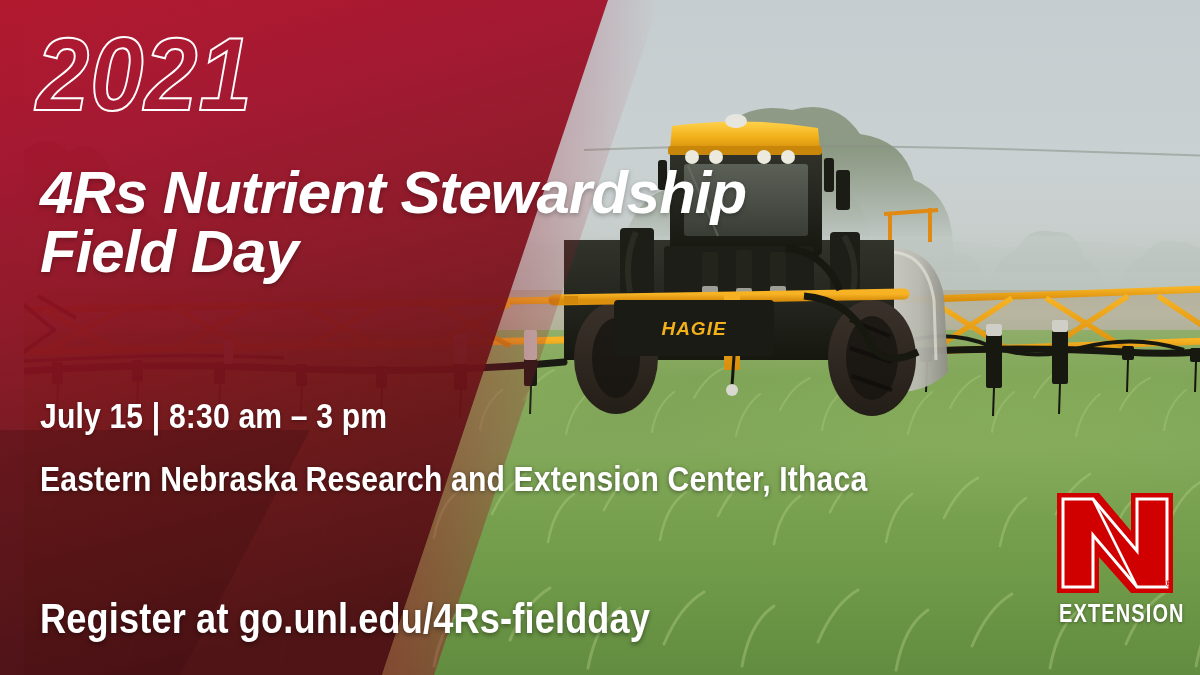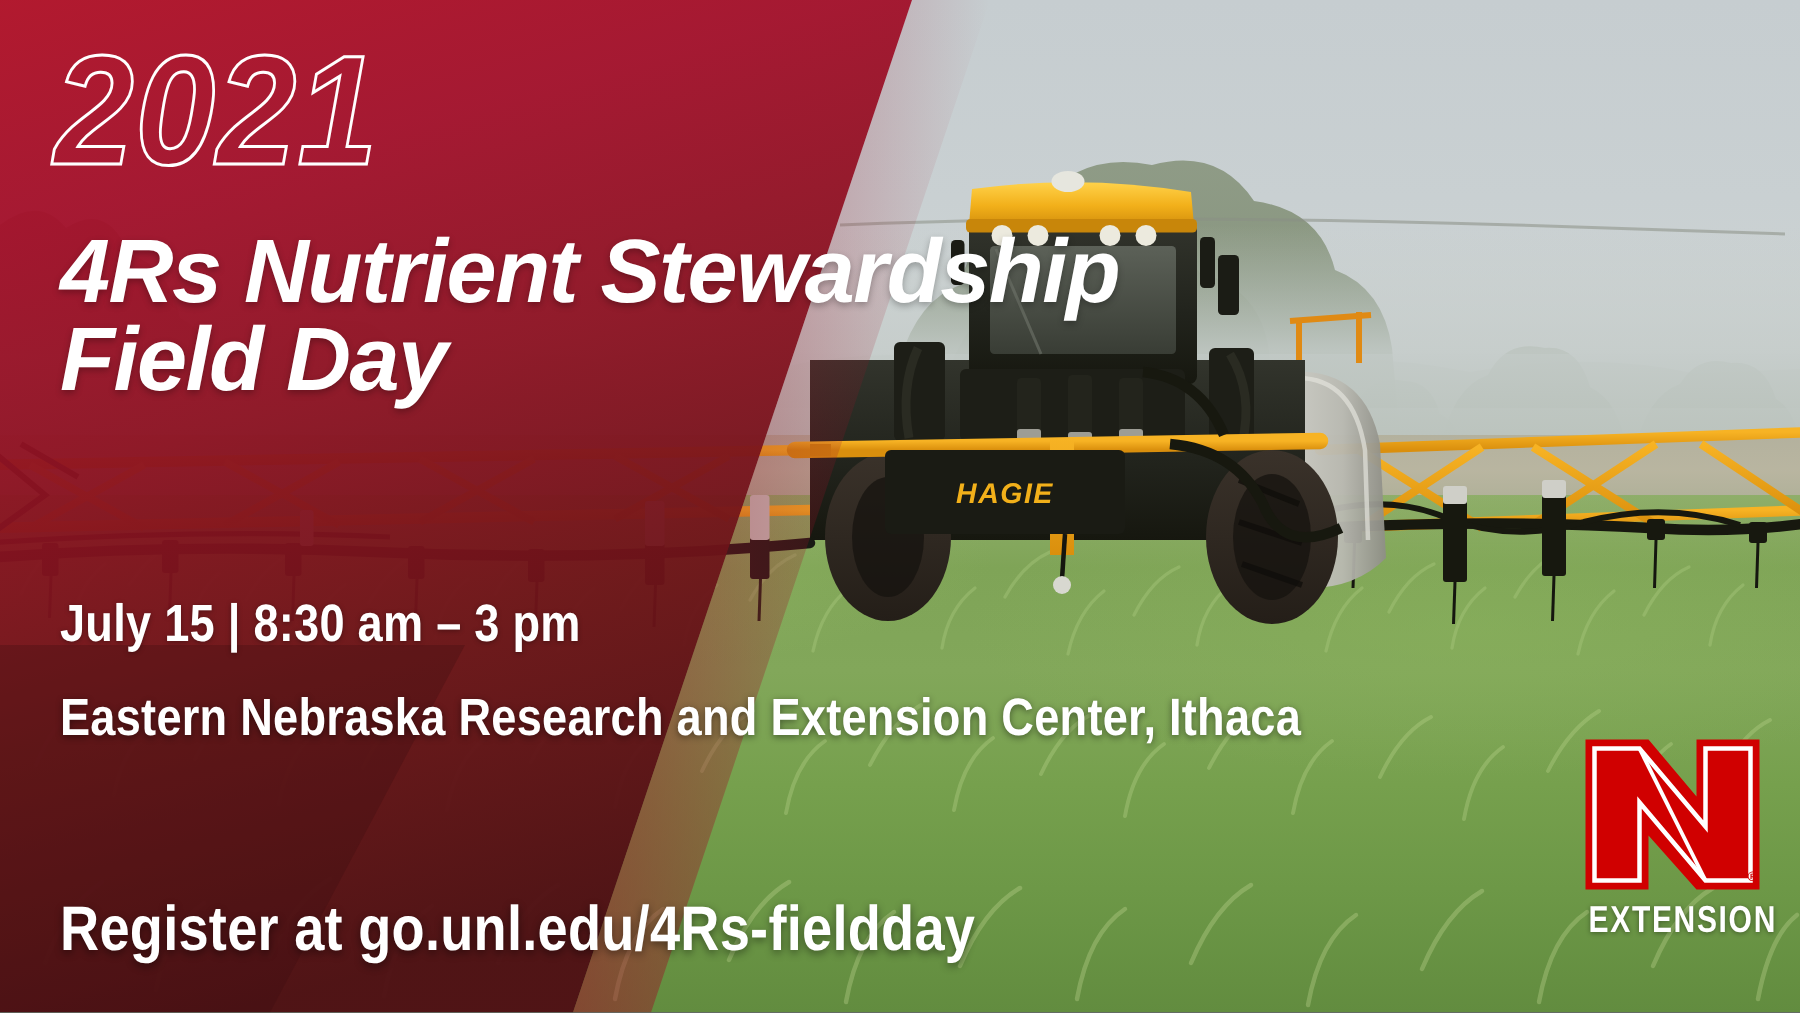--- a/index.html
+++ b/index.html
@@ -8,21 +8,21 @@
 
   .poster{
     position:relative;
     width:1200px;height:675px;
     overflow:hidden;
     font-family:"Liberation Sans","DejaVu Sans",sans-serif;
     background:#b9c3c4;
   }
 
   
-  .photo{position:absolute;inset:0;overflow:hidden;}
+  .photo{position:absolute;inset:0;overflow:hidden;margin-left:24px;}
 
   .sky{
     position:absolute;left:0;top:0;width:1200px;height:330px;
     background:linear-gradient(to bottom,#c6cdd0 0%,#c9d0d2 40%,#cdd3d3 65%,#c5ccc8 85%,#bcc4bd 100%);
   }
   .haze{
     position:absolute;left:0;top:150px;width:1200px;height:140px;
     background:linear-gradient(to bottom,rgba(205,211,211,0) 0%,rgba(198,205,203,.85) 60%,rgba(188,196,190,.9) 100%);
   }
   .treeline{
@@ -54,21 +54,21 @@
     font-size:104px;font-weight:700;font-style:italic;
     letter-spacing:1px;
     line-height:1;
     color:transparent;
     -webkit-text-stroke:2px #ffffff;
     font-family:"Liberation Sans","DejaVu Sans",sans-serif;
     transform:scaleX(.92);transform-origin:left top;
     white-space:nowrap;
   }
   .headline{
-    position:absolute;left:40px;top:152px;
+    position:absolute;left:40px;top:164px;
     width:1140px;
     font-size:60px;font-weight:700;font-style:italic;
     line-height:.98;
     color:#fff;
     letter-spacing:-1px;
     white-space:pre-line;
     text-shadow:0 2px 5px rgba(0,0,0,.28);
   }
   .when{
     position:absolute;left:40px;top:396px;

